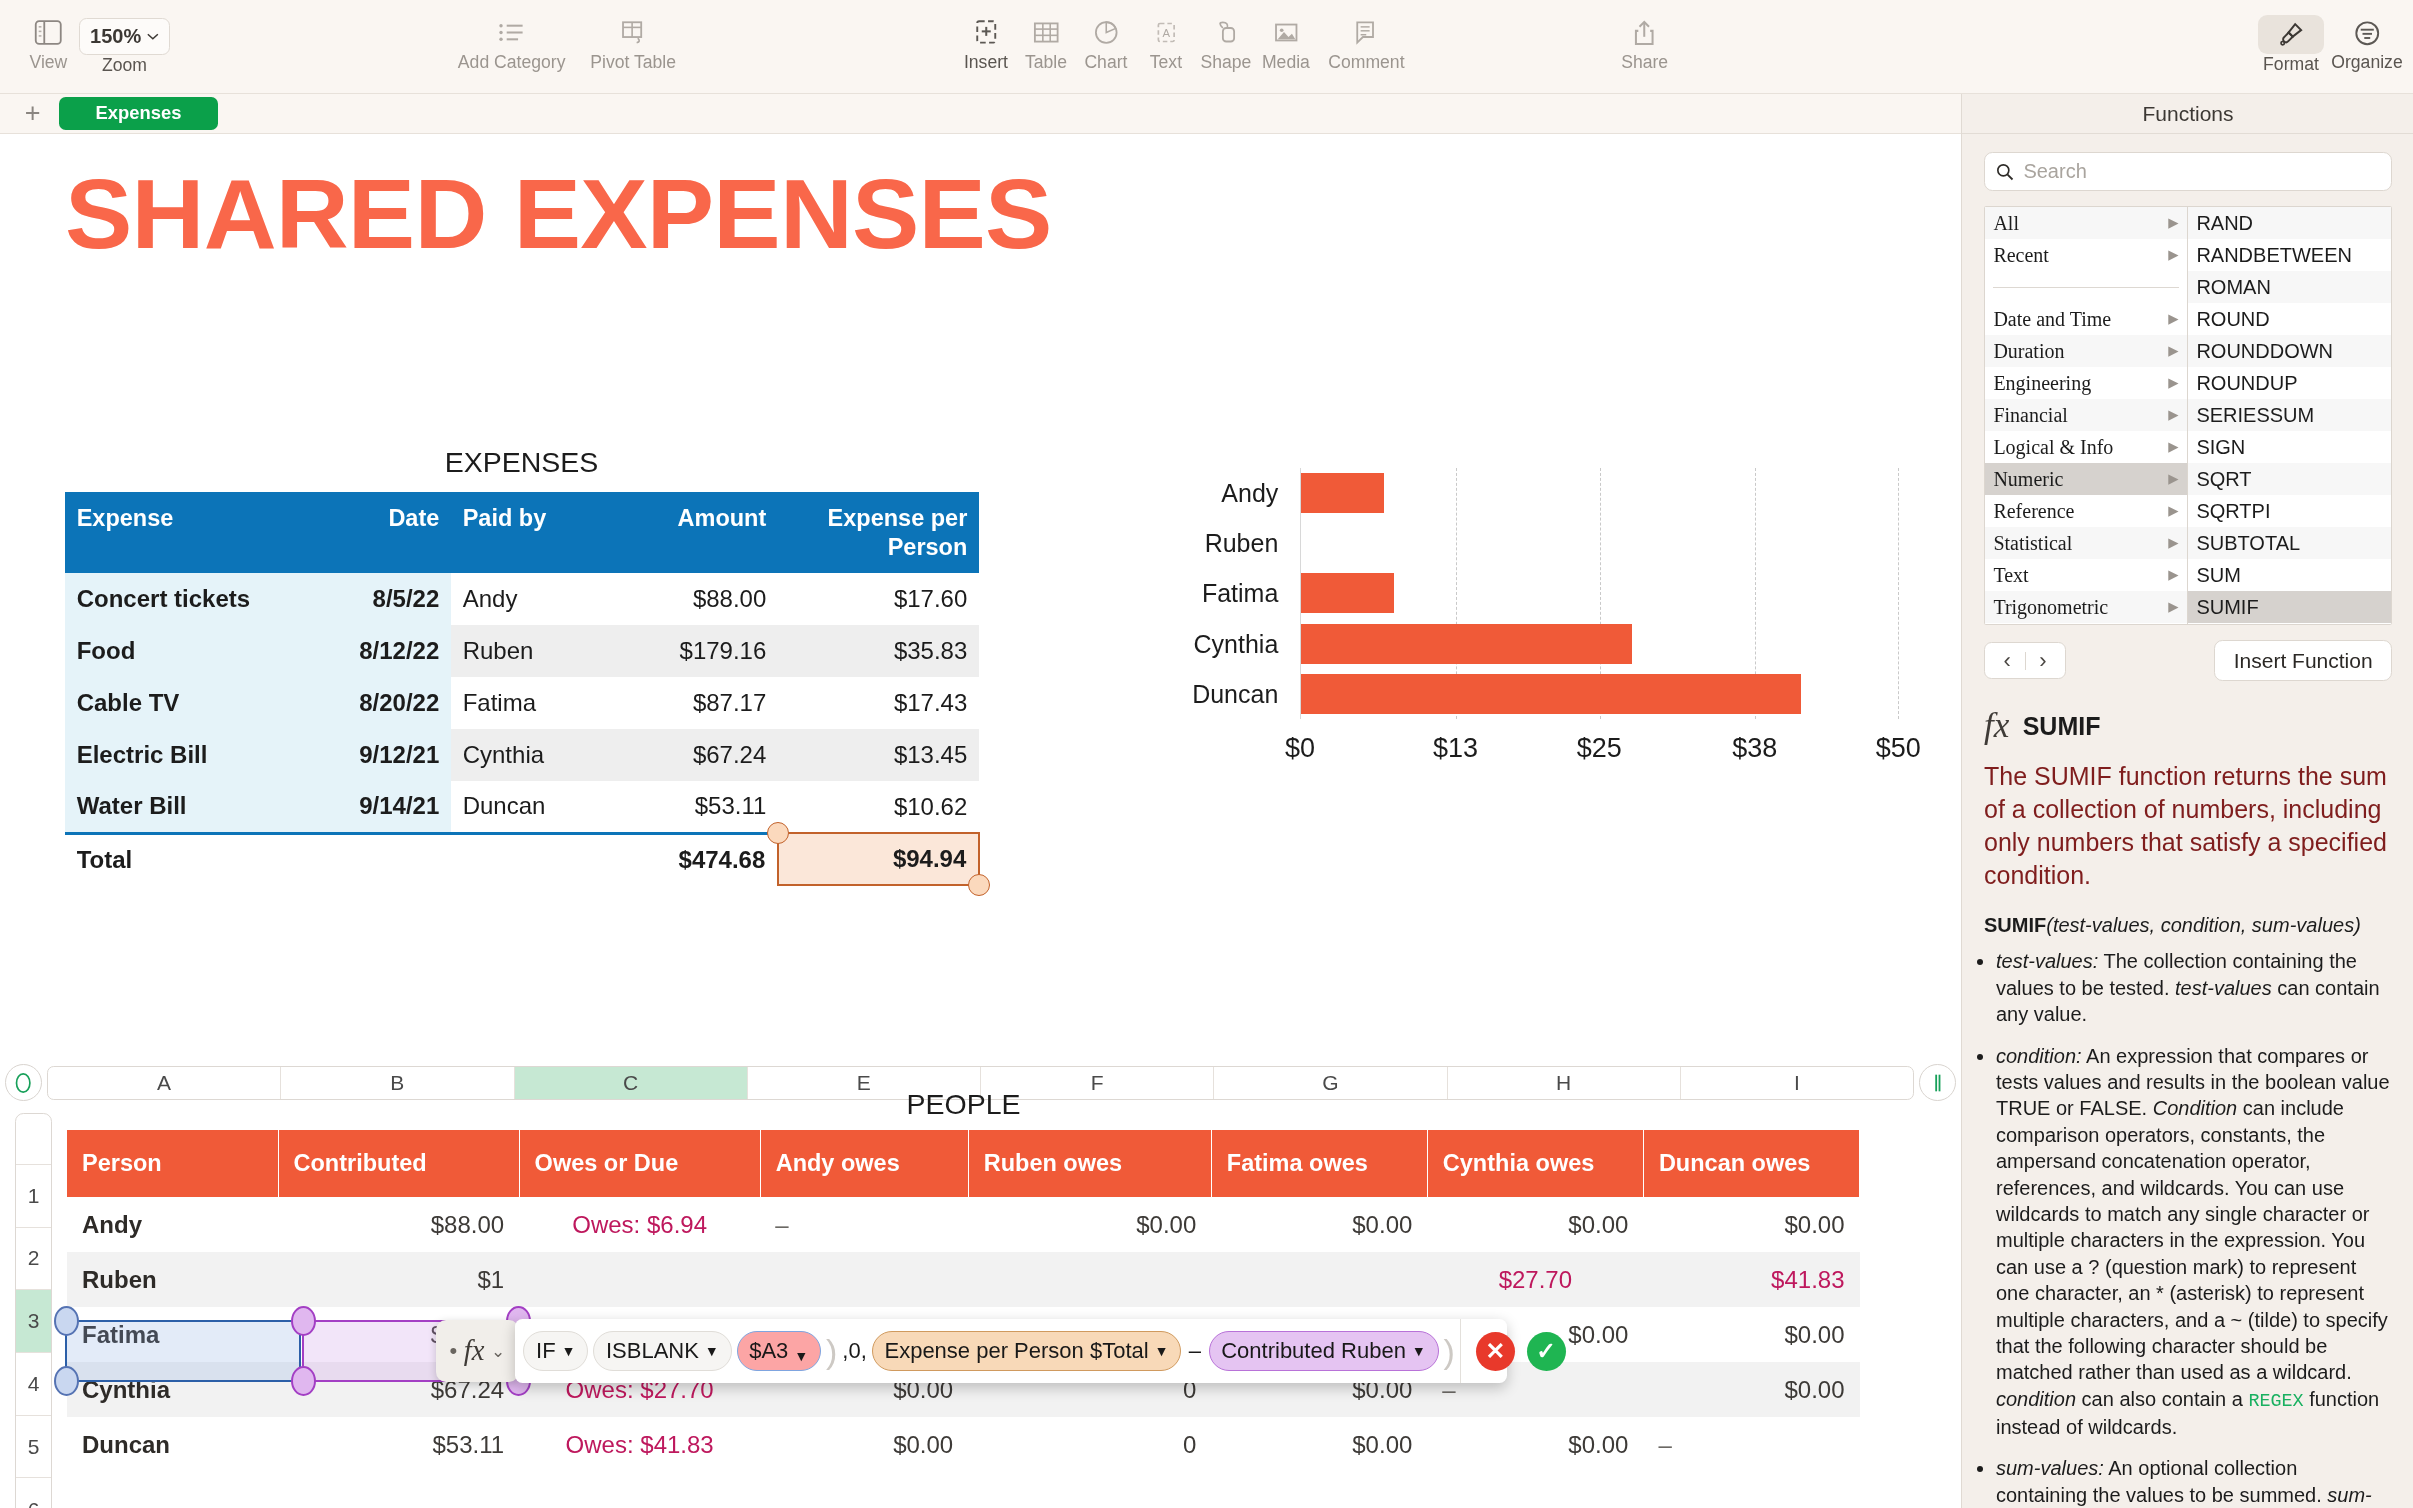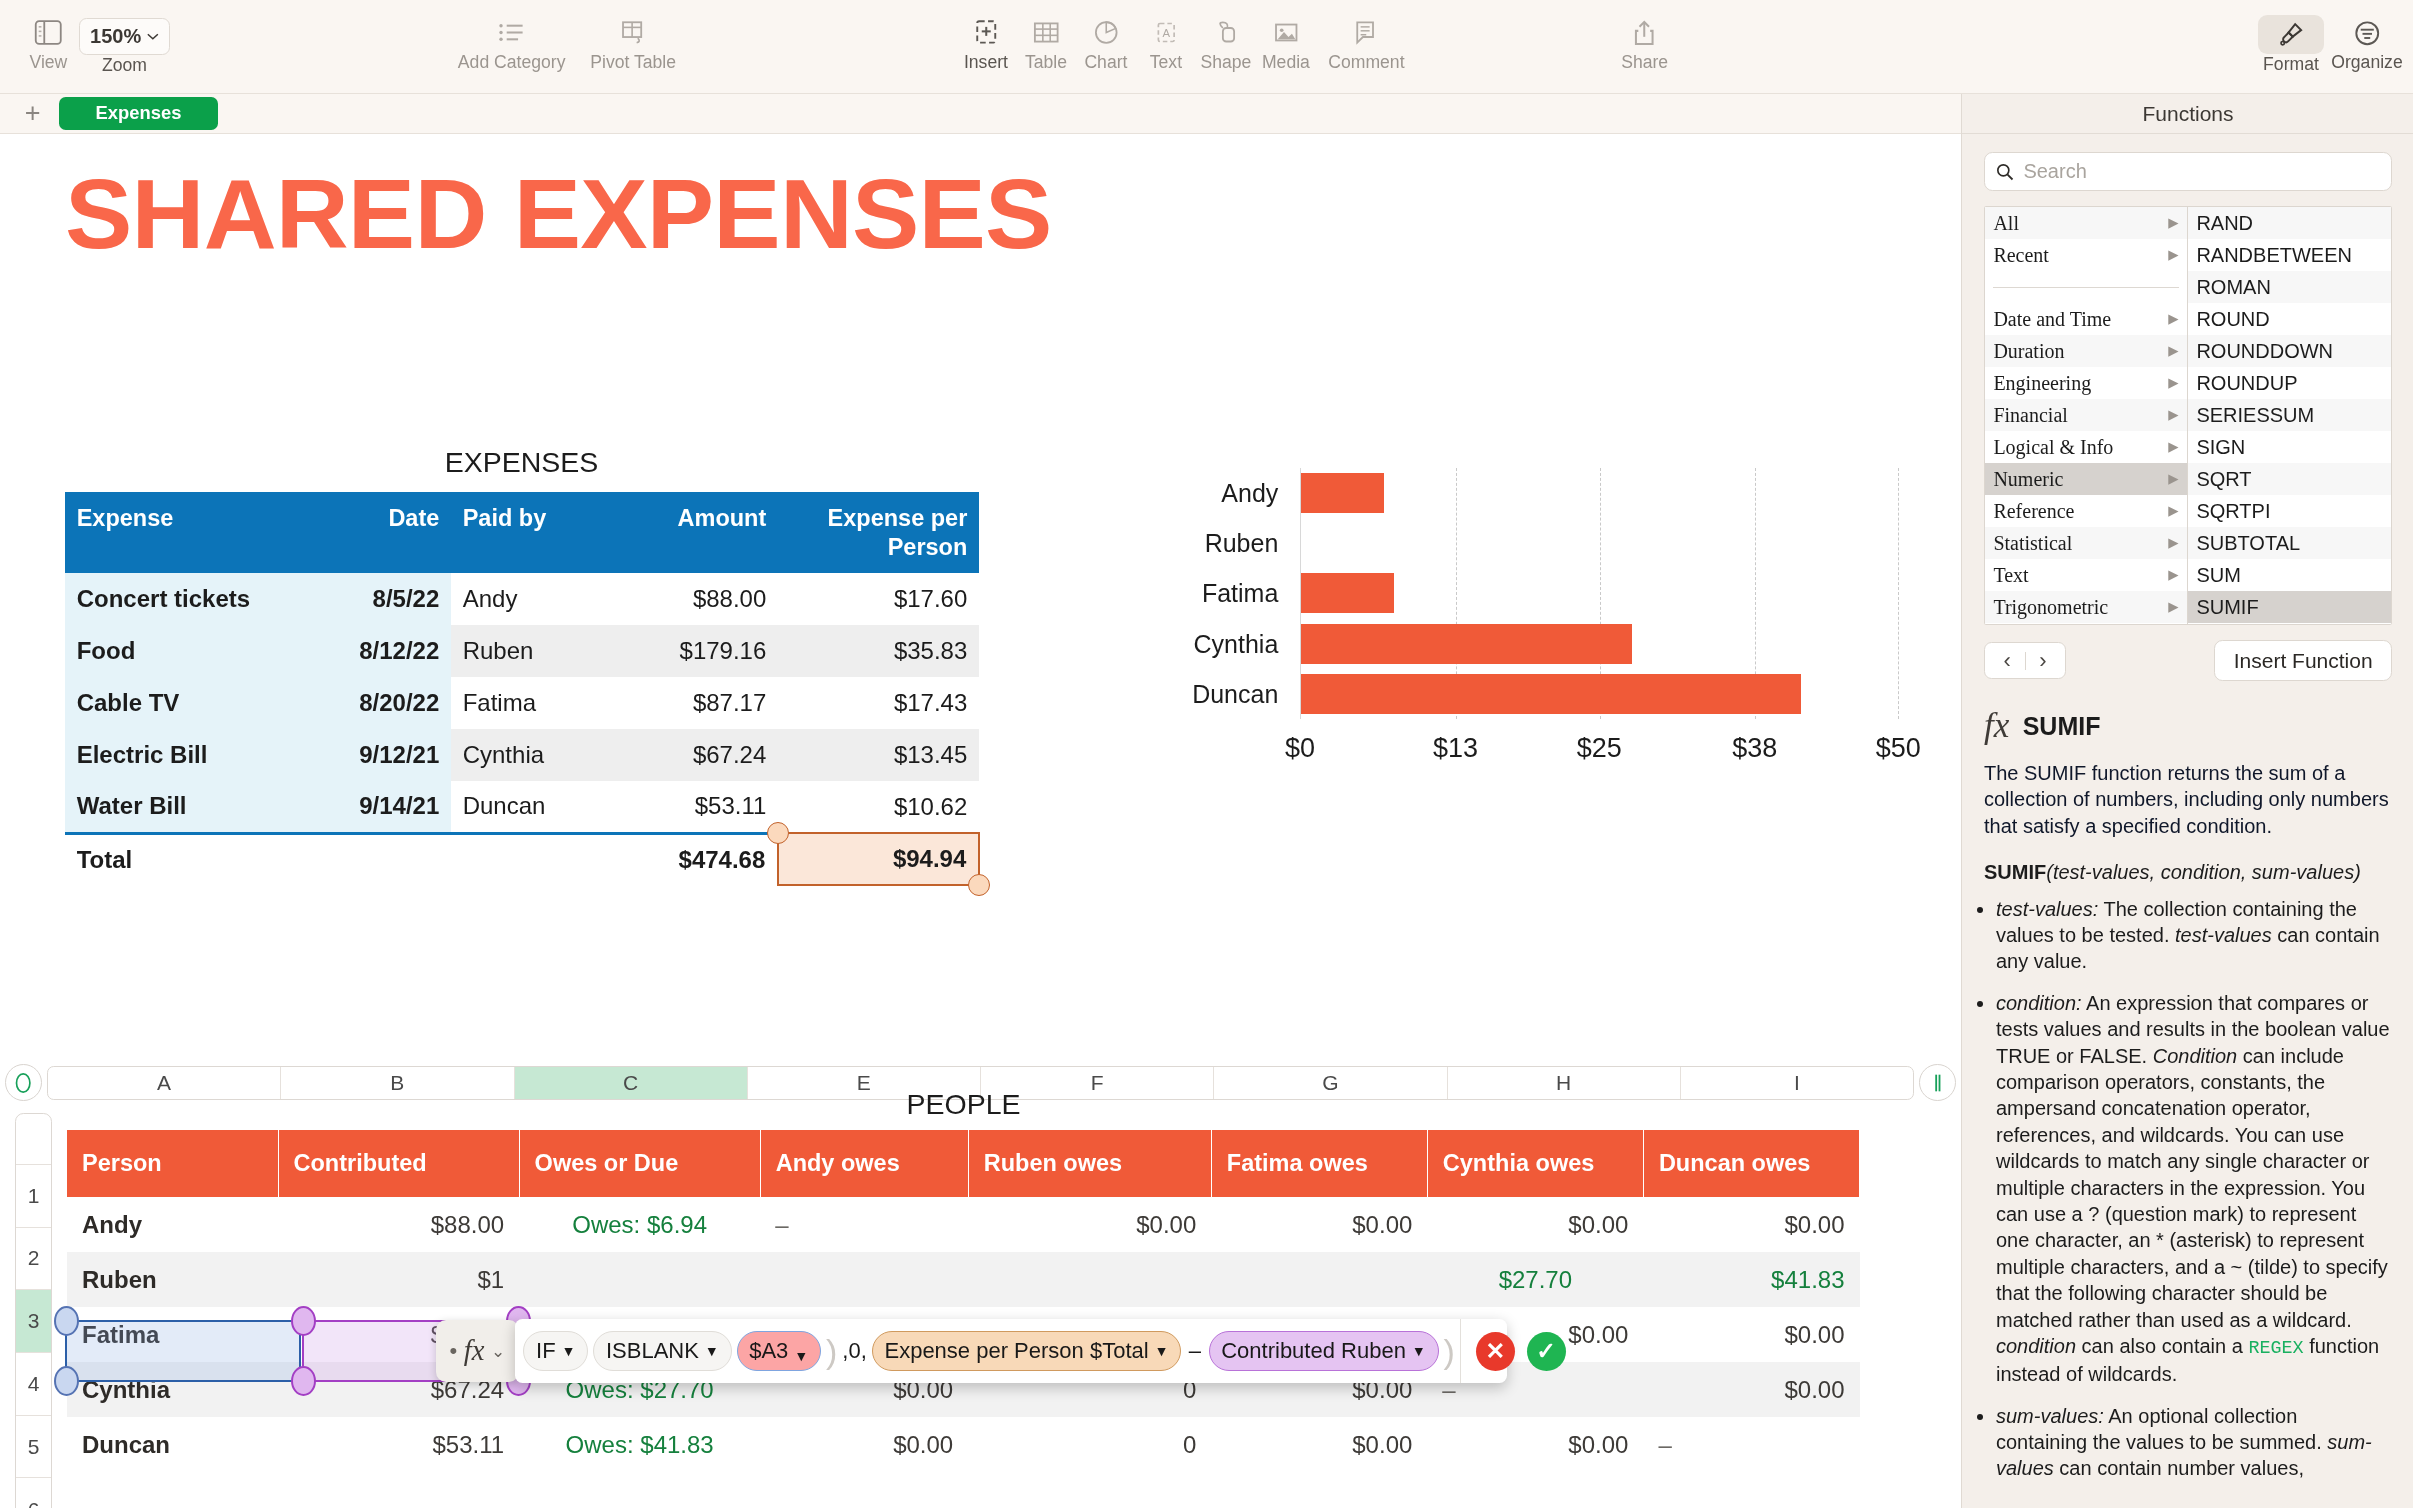--- a/index.html
+++ b/index.html
@@ -136,21 +136,21 @@
   
   .ppl-wrap { position: absolute; left: 67px; top: 996px; width: 1793px; }
   .ppl-caption { position: absolute; left: 0; top: -42px; width: 1793px; text-align: center; font-size: 28.5px; color: #1c1c1c; }
   table.ppl { border-collapse: collapse; width: 1793px; table-layout: fixed; font-size: 24px; }
   table.ppl th {
     background: #f05a38; color: #fff; font-weight: 700; text-align: left;
     padding: 13.4px 15px; height: 67px; font-size: 23.5px; border-right: 1.7px solid #fff;
   }
   table.ppl td { padding: 10px 15px; height: 55px; color: #3d3a37; text-align: right; }
   table.ppl td.nm { text-align: left; font-weight: 700; color: #2e2b28; }
-  table.ppl td.owes { color: #15803d; text-align: center; font-weight: 400; }
+  table.ppl td.owes { color: #be185d; text-align: center; font-weight: 400; }
   table.ppl td.dash { text-align: left; color: #6b6864; }
   table.ppl tr.shade td { background: #f2f2f2; }
 
   
   .cellsel-blue {
     position: absolute; left: 65px; top: 1186px; width: 236px; height: 62px;
     border: 2.5px solid #2c5fa8; background: rgba(140,170,225,0.24); border-radius: 1.7px;
   }
   .cellsel-purple {
     position: absolute; left: 302px; top: 1186px; width: 218px; height: 62px;
@@ -236,21 +236,21 @@
   }
   .nav-pill span { font-size: 22px; color: #4b4743; width: 35px; text-align: center; }
   .nav-pill .vr { width: 0.8px; height: 18.4px; background: #ddd7d0; }
   .ins-btn {
     background: #fff; border: 0.8px solid #ddd7d0; border-radius: 8.4px;
     padding: 7.5px 18.4px; font-size: 21px; color: #2b2825;
   }
   .fn-head { margin: 25px 22px 0 22px; display: flex; align-items: center; gap: 13.4px; }
   .fn-fx { font-size: 35px; font-style: italic; color: #3f3b37; font-family: "Liberation Serif", serif; }
   .fn-name { font-size: 25px; font-weight: 700; color: #1c1c1c; }
-  .fn-desc { margin: 13.4px 22px 0 22px; font-size: 20px; line-height: 1.32; color: #0f172a; }
+  .fn-desc { margin: 13.4px 22px 0 22px; font-size: 25px; line-height: 1.32; color: #7f1d1d; }
   .fn-sig { margin: 22px 22px 0 22px; font-size: 20px; color: #1c1c1c; }
   .fn-sig b { font-weight: 700; }
   .fn-sig i { font-style: italic; }
   .fn-list { margin: 11.7px 22px 0 34px; font-size: 20px; line-height: 1.32; color: #1c1c1c; }
   .fn-list li { margin-bottom: 15px; }
   .fn-list i { font-style: italic; }
   .rgx { color: #19b060; font-family: "Liberation Mono", monospace; font-size: 18.4px; }
 </style>
 </head>
 <body>

